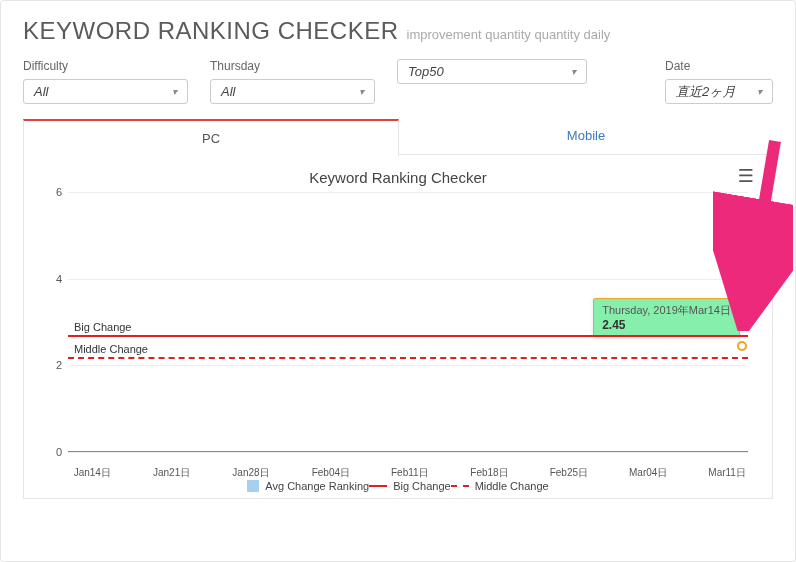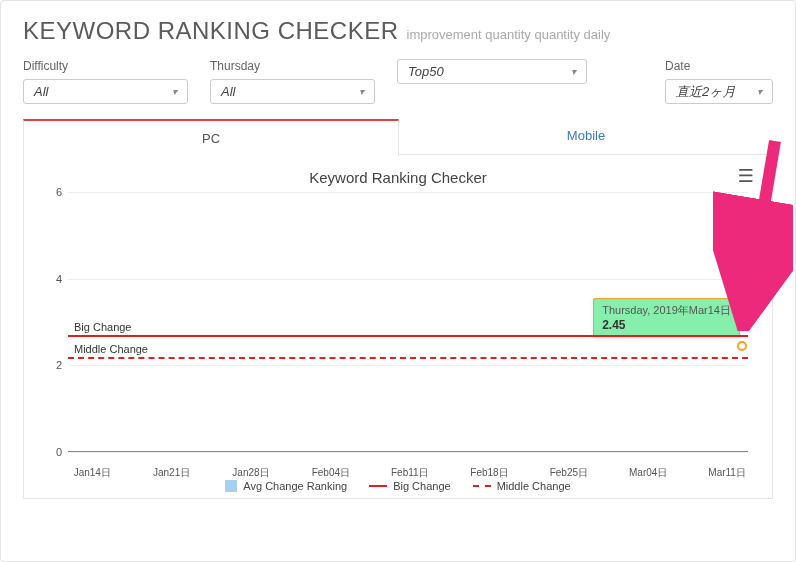--- a/index.html
+++ b/index.html
@@ -34,21 +34,21 @@
   .bar.orange { background:#f6a21b; }
   .line-big { position:absolute; left:0; right:0; border-top:2px solid #e02020; }
   .line-mid { position:absolute; left:0; right:0; border-top:2px dashed #e02020; }
   .linelabel { position:absolute; left:6px; font-size:11px; color:#333; transform:translateY(-100%); padding-bottom:2px; }
   .xaxis { position:absolute; left:0; right:0; bottom:-14px; display:flex; justify-content:space-between; font-size:10px; color:#555; }
   .xaxis span { width:0; white-space:nowrap; transform:translateX(-50%); }
   .baseline { position:absolute; left:0; right:0; bottom:0; border-top:1px solid #888; }
   .tooltip { position:absolute; background:#86efac; border:1px solid #f6a21b; border-radius:2px; padding:4px 8px; font-size:11px; color:#555; right:8px; box-shadow:0 1px 4px rgba(0,0,0,0.1); }
   .tooltip .tval { color:#333; font-weight:bold; font-size:12px; }
   .flash { position:absolute; width:10px; height:10px; border-radius:50%; background:#fff; border:2px solid #f6a21b; transform:translate(-50%,-50%); }
-  .legend { display:flex; justify-content:center; align-items:center; gap:22px; margin-top:28px; font-size:11px; color:#444; }
+  .legend { display:flex; justify-content:center; align-items:center; margin-top:28px; font-size:11px; color:#444; }
   .legend .item { display:flex; align-items:center; gap:6px; }
   .sw-box { width:12px; height:12px; background:#a6cff0; }
   .sw-line { width:18px; border-top:2px solid #e02020; }
   .sw-dash { width:18px; border-top:2px dashed #e02020; }
   .footer { position:absolute; right:24px; bottom:10px; font-size:10px; color:#999; }
   .arrow { position:absolute; right:2px; top:130px; pointer-events:none; }
 </style>
 </head>
 <body>
 

